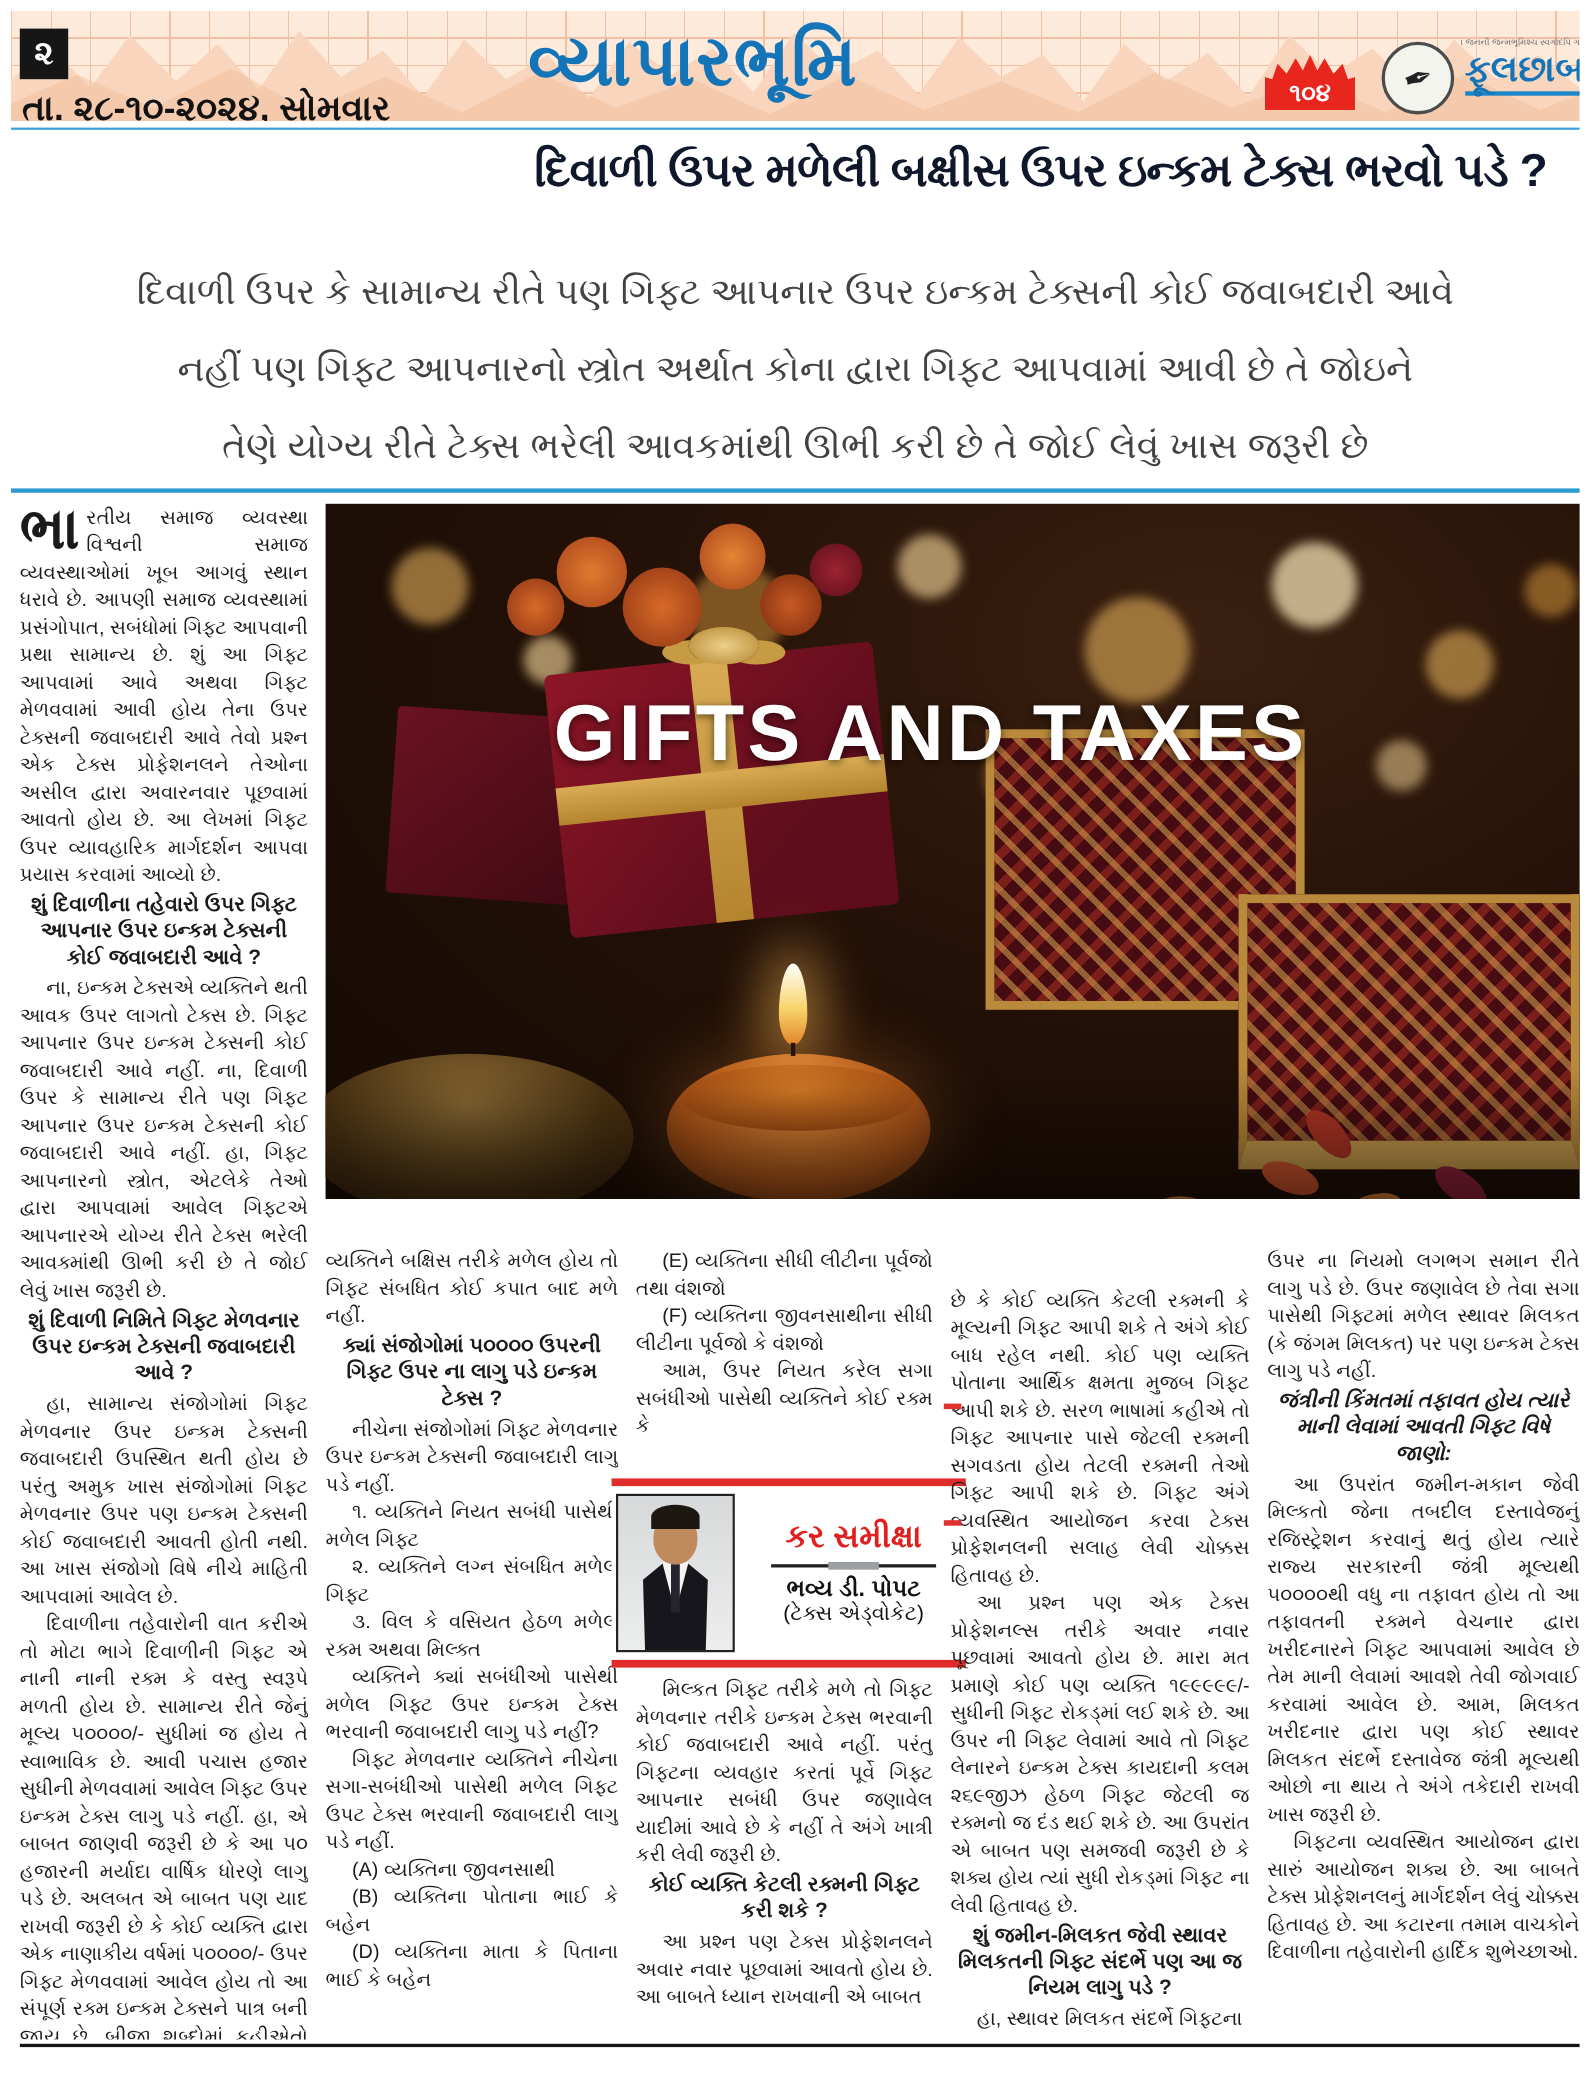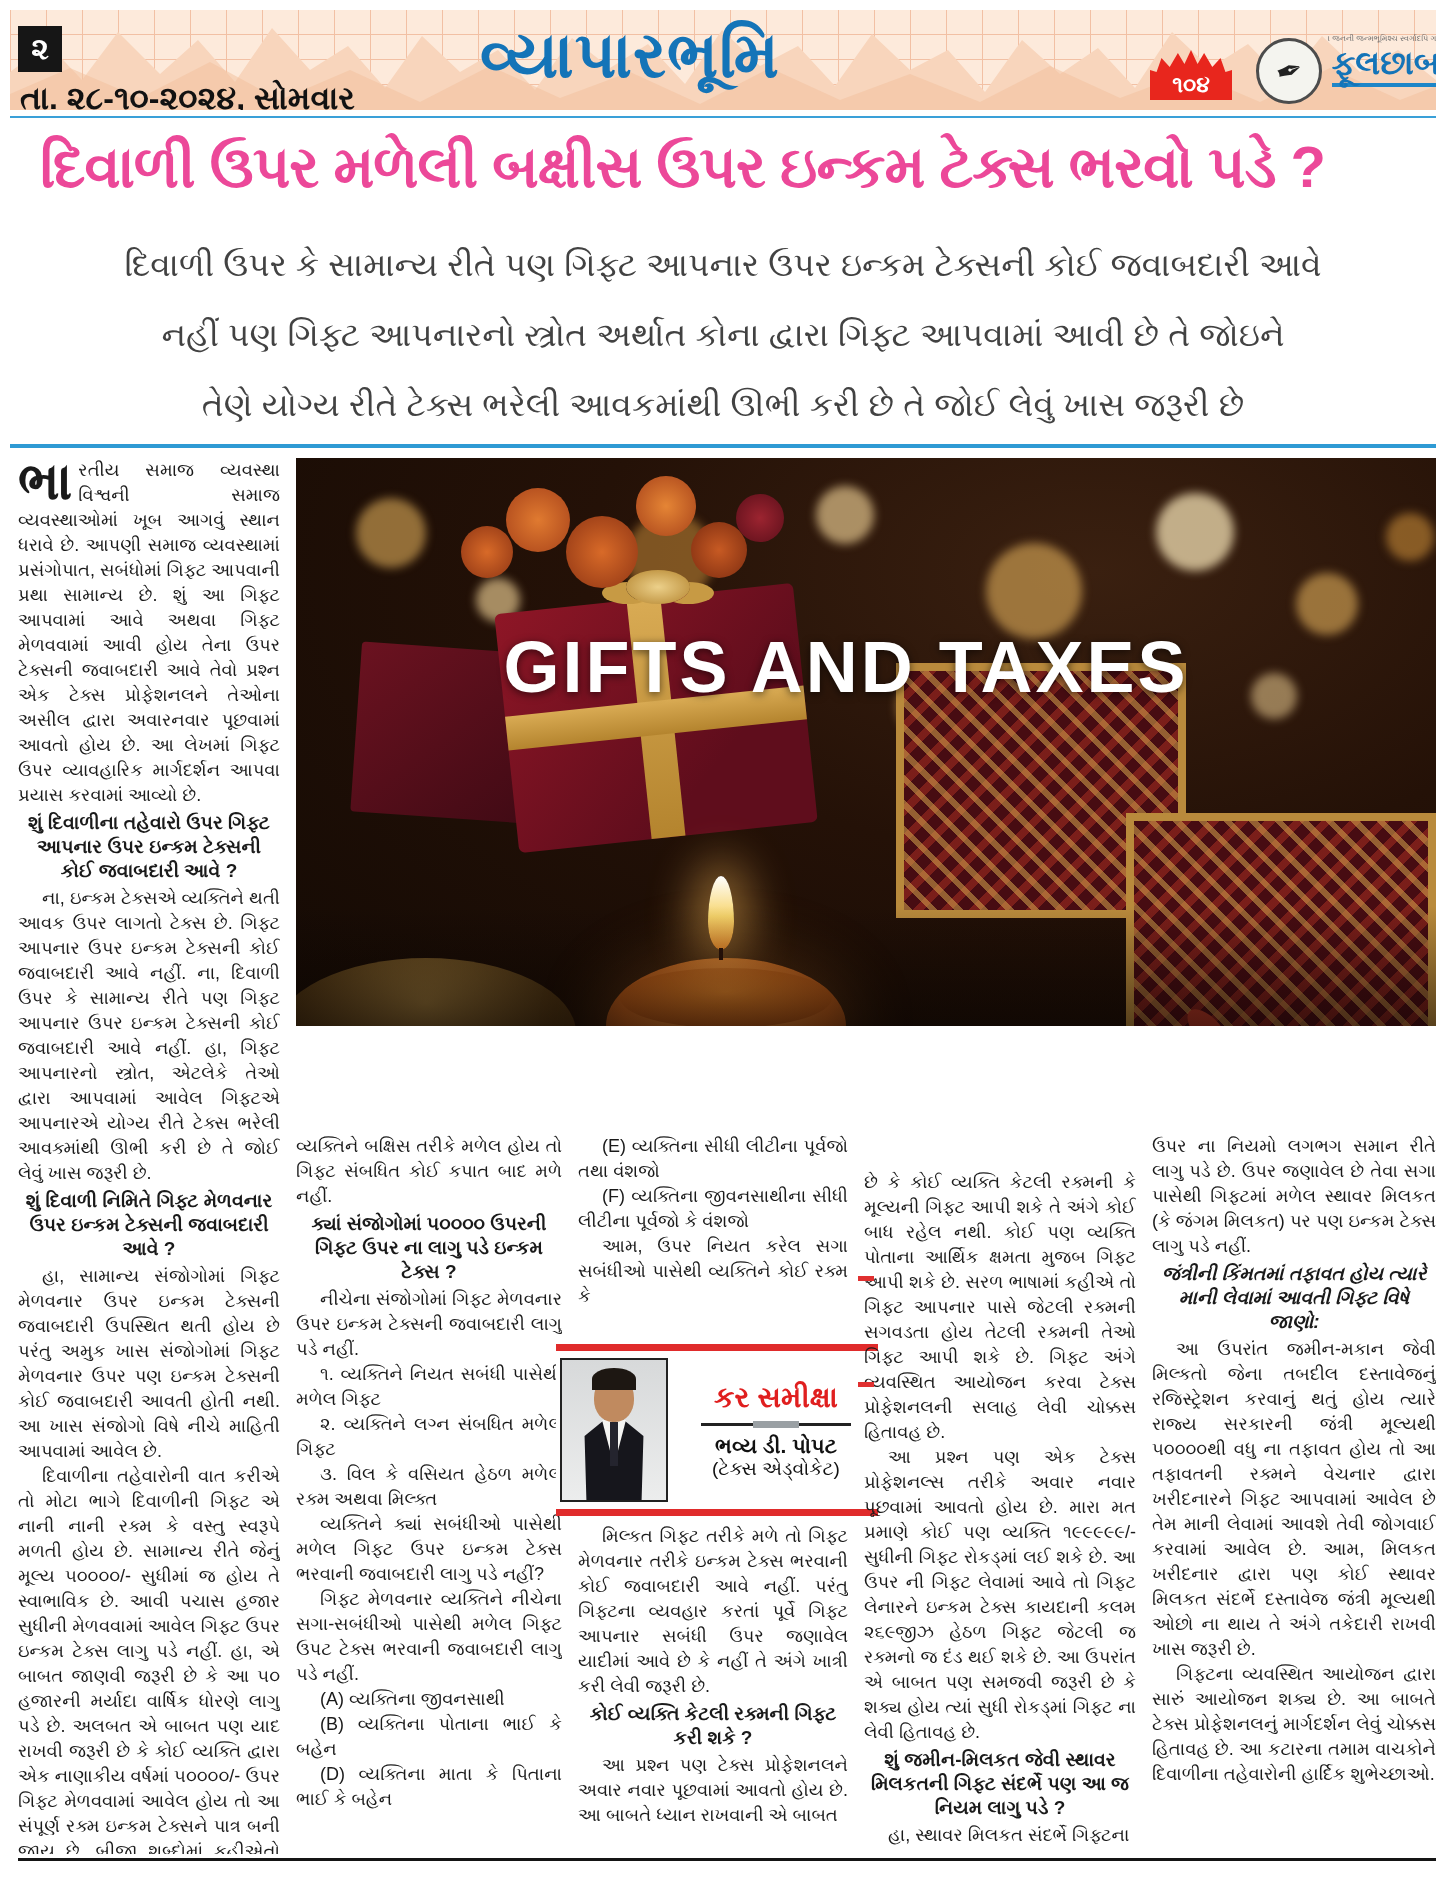--- a/index.html
+++ b/index.html
@@ -28,22 +28,22 @@
     background:#f4f4ef;border:3px solid #4c4c4c;display:flex;align-items:center;justify-content:center;}
   .pen{font-size:32px;color:#222;transform:rotate(-18deg);}
   .sister{position:absolute;left:1318px;top:24px;width:116px;text-align:center;}
   .motto{font-size:8px;color:#6f6f6f;white-space:nowrap;overflow:hidden;}
   .sistertitle{font-size:33px;font-weight:700;color:#1474b8;border-bottom:4px solid #1e86c8;
     line-height:1.15;padding-bottom:1px;display:inline-block;}
 
   .blue-hairline{position:absolute;left:10px;top:116px;width:1426px;height:2px;background:#3aa0d8;}
 
   
-  .headline{position:absolute;left:40px;top:126px;width:1366px;margin:0;text-align:left;
-    font-size:58px;font-weight:700;color:#ec4899;letter-spacing:-1px;line-height:1.4;}
+  .headline{position:absolute;left:40px;top:126px;width:1366px;margin:0;text-align:right;
+    font-size:42px;font-weight:700;color:#0f172a;letter-spacing:-1px;line-height:1.4;}
   .standfirst{position:absolute;left:30px;top:230px;width:1386px;text-align:center;
     font-size:33px;line-height:70px;color:#424242;}
   .blue-rule{position:absolute;left:10px;top:444px;width:1426px;height:4px;background:#2e9ad4;}
 
   
   .col{position:absolute;font-size:18px;line-height:25px;text-align:justify;overflow:hidden;}
   .col p{margin:0;}
   .blk.para{text-indent:24px;}
   .blk.noindent{text-indent:0;}
   .blk.head{font-weight:700;text-align:center;text-indent:0;margin:3px 0;font-size:19px;line-height:24px;}
@@ -73,21 +73,21 @@
     clip-path:polygon(0 0,100% 0,50% 100%);}
   .p-tie{position:absolute;left:48px;top:62px;width:8px;height:44px;background:#24242e;}
   .ab-right{flex:1;text-align:center;}
   .ab-title{color:#e01f1f;font-weight:700;font-size:29px;}
   .ab-div{width:150px;height:3px;background:#222;margin:8px auto 8px;position:relative;}
   .ab-div::after{content:"";position:absolute;left:52px;top:-2px;width:46px;height:7px;background:#9aa0a4;}
   .ab-name{font-weight:700;font-size:21px;color:#111;}
   .ab-role{font-size:19px;color:#111;}
 
   
-  .photo{position:absolute;left:296px;top:458px;width:1140px;height:568px;overflow:hidden;
+  .photo{position:absolute;left:296px;top:458px;width:1140px;height:632px;overflow:hidden;
     background:radial-gradient(ellipse at 70% 20%, #3a2010 0%, #241107 45%, #140a04 100%);}
   .photo::after{content:"";position:absolute;left:0;bottom:0;width:100%;height:120px;
     background:linear-gradient(transparent, rgba(8,4,2,.55));}
   .bokeh{position:absolute;border-radius:50%;filter:blur(5px);}
   .photo-title{position:absolute;left:200px;top:168px;width:700px;text-align:center;
     color:#fff;font-weight:700;font-size:72px;letter-spacing:3px;text-shadow:0 2px 8px rgba(0,0,0,.6);}
   .giftbox{position:absolute;}
   .gb1{left:210px;top:140px;width:300px;height:240px;transform:rotate(-6deg);
     background:linear-gradient(135deg,#8e1626,#5f0d1c 70%);border-radius:6px;}
   .gb1::before{content:"";position:absolute;left:133px;top:0;width:34px;height:100%;background:linear-gradient(#d9ab54,#b4842e);}

